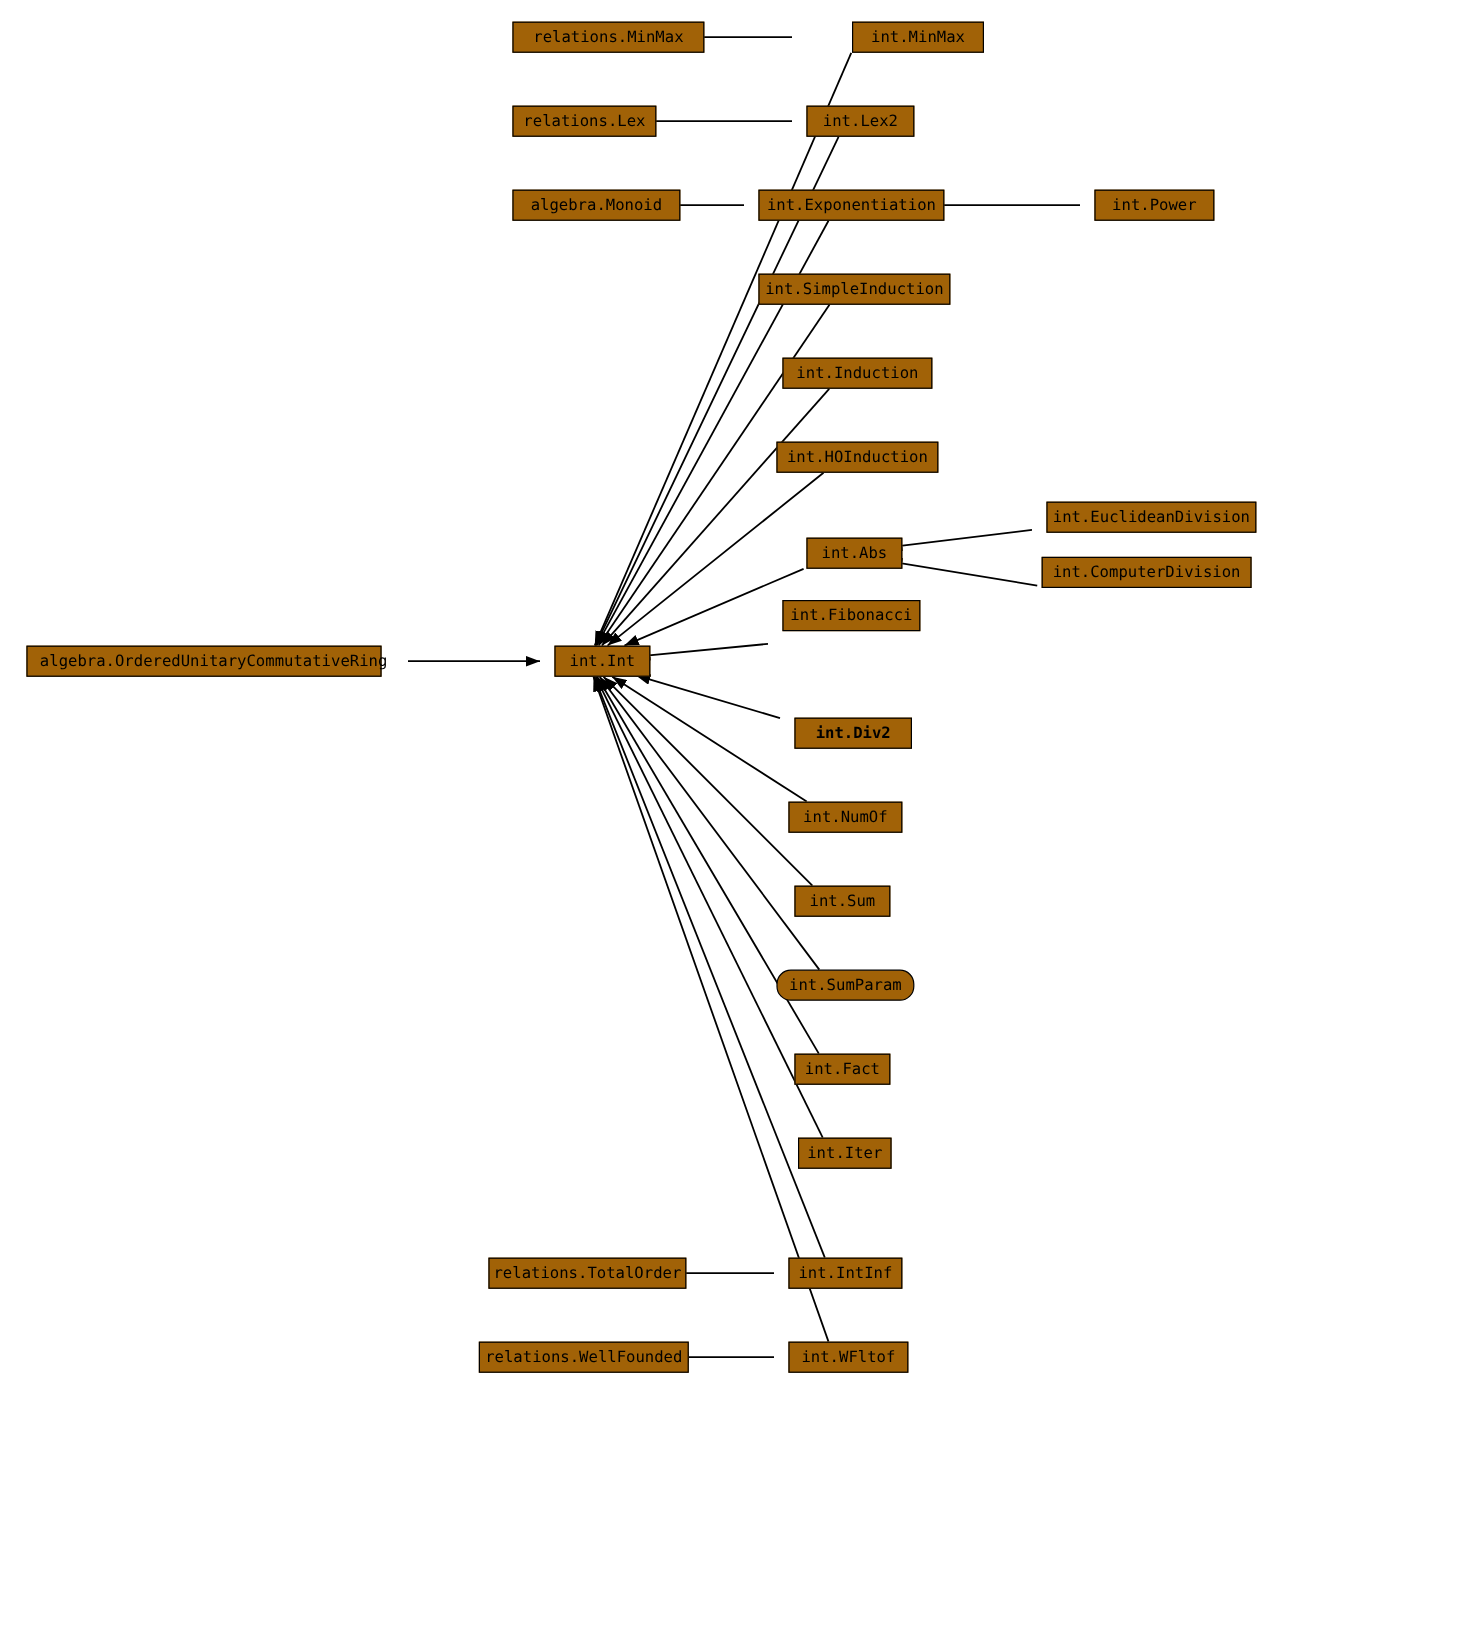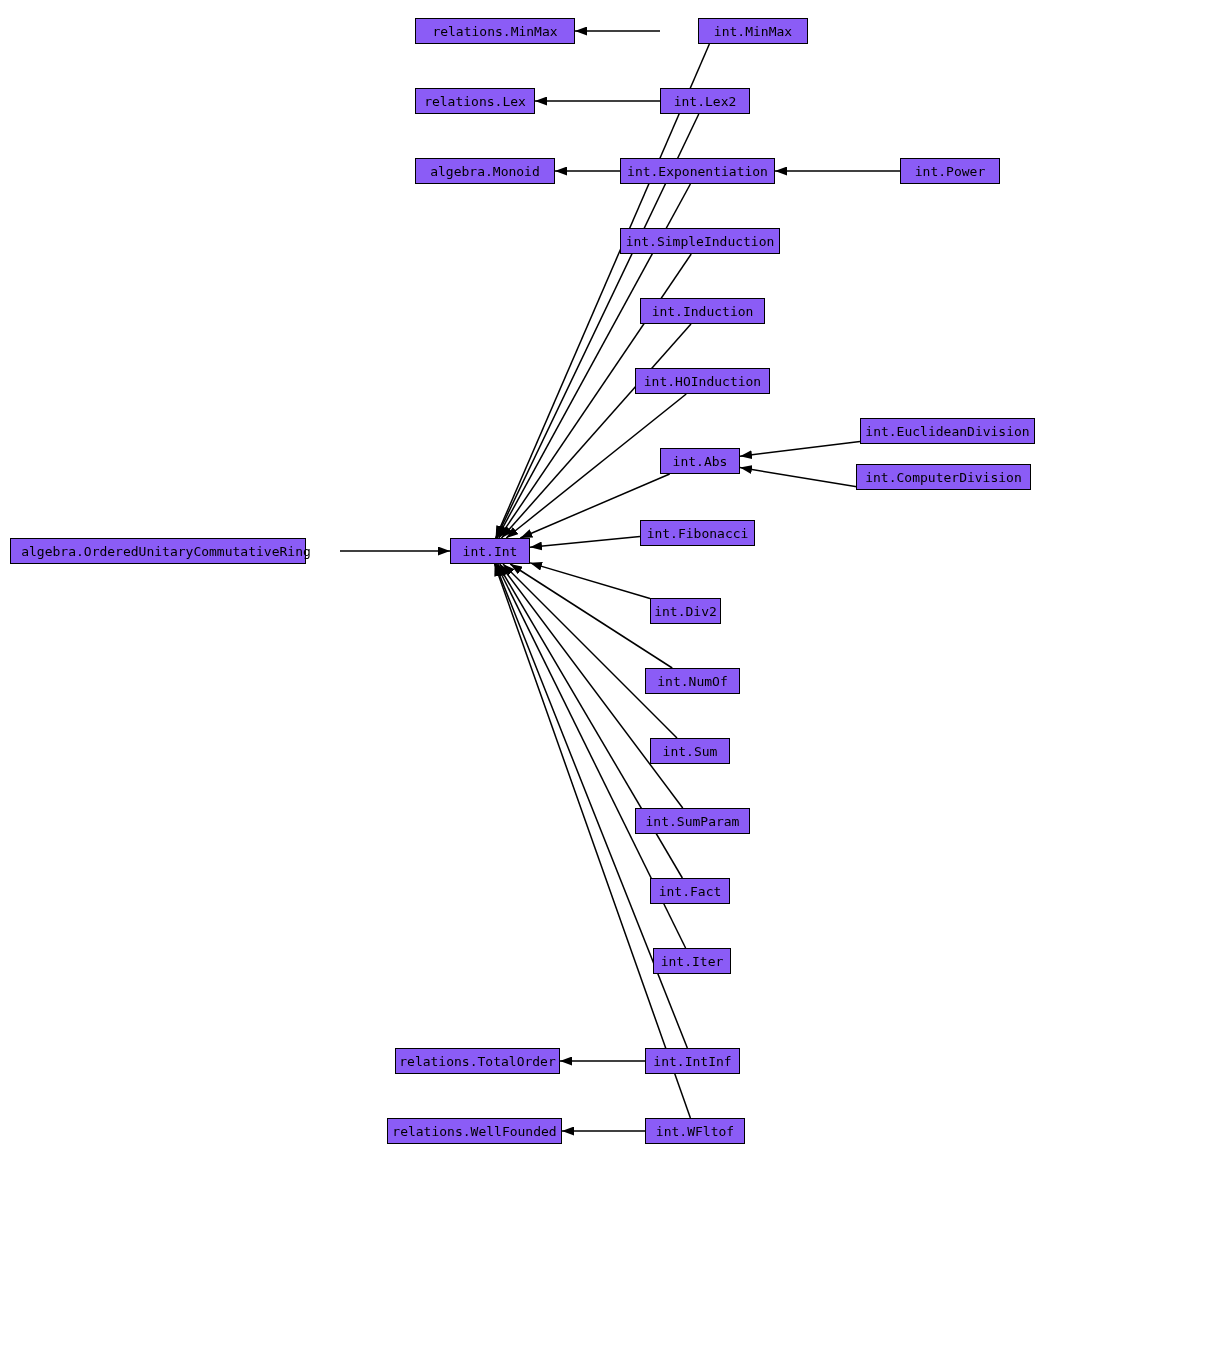--- a/index.html
+++ b/index.html
@@ -13,28 +13,29 @@
       position: relative;
     }
     .diagram-container {
       position: relative;
       width: 1228px;
       height: 1359px;
     }
     .node-box {
       position: absolute;
       border: 1px solid #000;
-      background: #8b5cf6;
+      background: #a16207;
       padding: 4px 8px;
       white-space: nowrap;
       font-family: monospace;
       font-size: 13px;
       display: flex;
       align-items: center;
       justify-content: center;
+      margin-left: 12px;
     }
     svg.arrows {
       position: absolute;
       top: 0; left: 0;
       width: 1228px;
       height: 1359px;
       pointer-events: none;
     }
     svg.arrows line, svg.arrows path {
       stroke: #000;
@@ -84,26 +85,26 @@
     <div class="node-box" style="left: 660px; top: 88px; width: 90px; height: 26px;">int.Lex2</div>
     <div class="node-box" style="left: 415px; top: 158px; width: 140px; height: 26px;">algebra.Monoid</div>
     <div class="node-box" style="left: 620px; top: 158px; width: 155px; height: 26px;">int.Exponentiation</div>
     <div class="node-box" style="left: 900px; top: 158px; width: 100px; height: 26px;">int.Power</div>
     <div class="node-box" style="left: 620px; top: 228px; width: 160px; height: 26px;">int.SimpleInduction</div>
     <div class="node-box" style="left: 640px; top: 298px; width: 125px; height: 26px;">int.Induction</div>
     <div class="node-box" style="left: 635px; top: 368px; width: 135px; height: 26px;">int.HOInduction</div>
     <div class="node-box" style="left: 860px; top: 418px; width: 175px; height: 26px;">int.EuclideanDivision</div>
     <div class="node-box" style="left: 660px; top: 448px; width: 80px; height: 26px;">int.Abs</div>
     <div class="node-box" style="left: 856px; top: 464px; width: 175px; height: 26px;">int.ComputerDivision</div>
-    <div class="node-box" style="left: 640px; top: 520px; width: 115px; height: 26px;">int.Fibonacci</div>
+    <div class="node-box" style="left: 640px; top: 500px; width: 115px; height: 26px;">int.Fibonacci</div>
     <div class="node-box" style="left: 450px; top: 538px; width: 80px; height: 26px;">int.Int</div>
     <div class="node-box" style="left: 10px; top: 538px; width: 296px; height: 26px; padding-left: 24px;">algebra.OrderedUnitaryCommutativeRing</div>
-    <div class="node-box" style="left: 650px; top: 598px; width: 71px; height: 26px;">int.Div2</div>
+    <div class="node-box" style="left: 650px; top: 598px; width: 98px; height: 26px; font-weight: bold;">int.Div2</div>
     <div class="node-box" style="left: 645px; top: 668px; width: 95px; height: 26px;">int.NumOf</div>
     <div class="node-box" style="left: 650px; top: 738px; width: 80px; height: 26px;">int.Sum</div>
-    <div class="node-box" style="left: 635px; top: 808px; width: 115px; height: 26px;">int.SumParam</div>
+    <div class="node-box" style="left: 635px; top: 808px; width: 115px; height: 26px; border-radius: 12px;">int.SumParam</div>
     <div class="node-box" style="left: 650px; top: 878px; width: 80px; height: 26px;">int.Fact</div>
     <div class="node-box" style="left: 653px; top: 948px; width: 78px; height: 26px;">int.Iter</div>
     <div class="node-box" style="left: 395px; top: 1048px; width: 165px; height: 26px;">relations.TotalOrder</div>
     <div class="node-box" style="left: 645px; top: 1048px; width: 95px; height: 26px;">int.IntInf</div>
     <div class="node-box" style="left: 387px; top: 1118px; width: 175px; height: 26px;">relations.WellFounded</div>
     <div class="node-box" style="left: 645px; top: 1118px; width: 100px; height: 26px;">int.WFltof</div>
   </div>
 
 </body></html>

